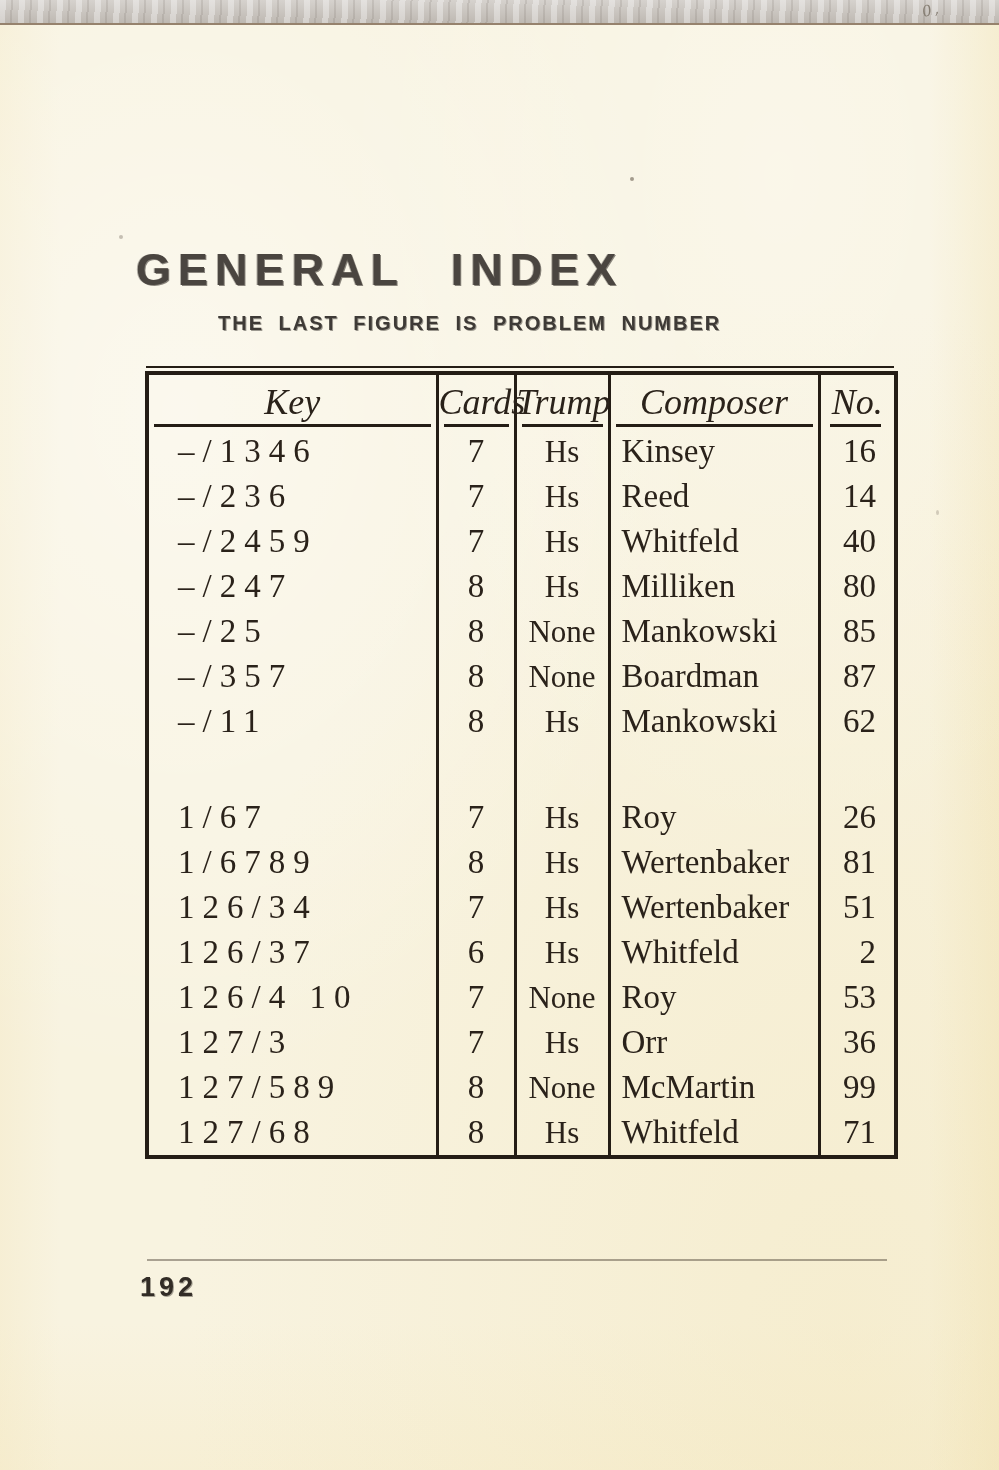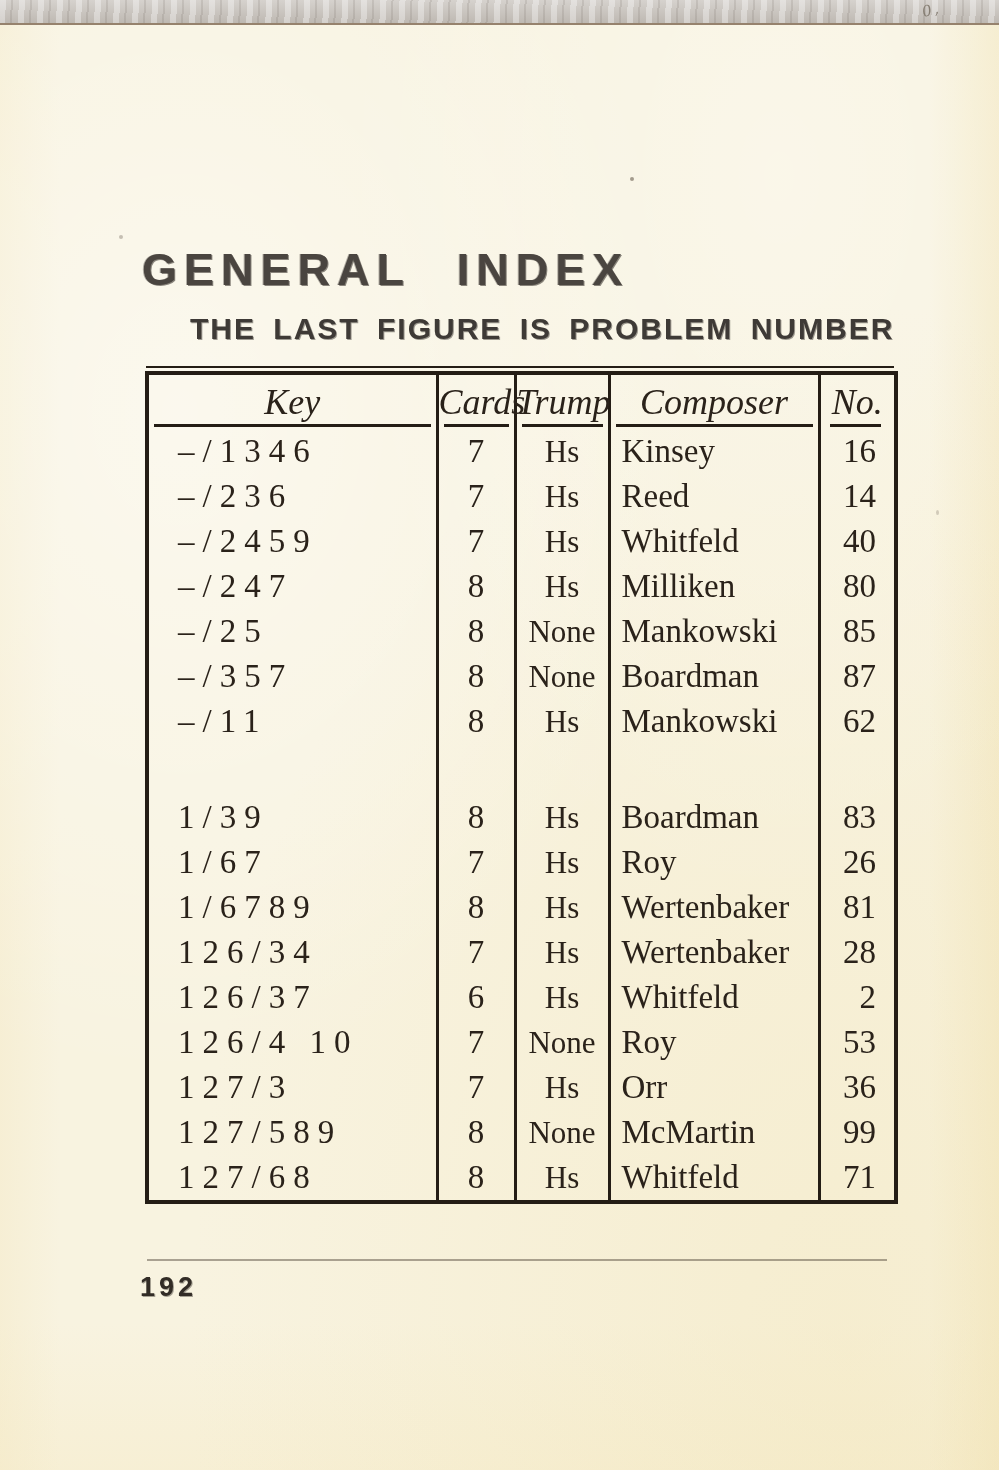--- a/index.html
+++ b/index.html
@@ -30,28 +30,28 @@
     position:absolute;top:1px;left:922px;
     font:italic 15px "DejaVu Serif", serif;color:#857d72;
     transform:rotate(-14deg);letter-spacing:2px;
   }
   .speck{position:absolute;border-radius:50%;background:rgba(92,80,68,.55);}
   .speck.s1{left:630px;top:177px;width:4px;height:4px;}
   .speck.s2{left:119px;top:235px;width:4px;height:4px;opacity:.6;}
   .speck.s3{left:936px;top:510px;width:3px;height:5px;opacity:.45;}
 
   .doc-title{
-    position:absolute;left:142px;top:244px;
+    position:absolute;left:136px;top:244px;
     font-family:"Liberation Sans", sans-serif;font-weight:700;font-size:45px;
     letter-spacing:7px;word-spacing:27px;color:#4a4540;
     text-shadow:1px 1px 0 rgba(43,38,33,.55), -1px 0 0 rgba(43,38,33,.35);
   }
   .doc-subtitle{
-    position:absolute;left:190px;top:312px;
-    font-family:"Liberation Sans", sans-serif;font-weight:700;font-size:30px;
+    position:absolute;left:218px;top:312px;
+    font-family:"Liberation Sans", sans-serif;font-weight:700;font-size:20px;
     letter-spacing:2px;word-spacing:7px;color:#3e3a36;
     text-shadow:1px 1px 0 rgba(43,38,33,.45);
   }
 
   .table-topline{position:absolute;left:146px;top:366px;width:748px;height:2px;background:#241d15;}
   .table-ghostline{position:absolute;left:147px;top:1259px;width:740px;height:2px;background:rgba(74,62,48,.45);}
 
   table.index-table{
     position:absolute;left:145px;top:371px;width:749px;
     border-collapse:collapse;table-layout:fixed;
@@ -176,46 +176,39 @@
     <td class="c-no">62</td>
   </tr>
         <tr class="gap-row">
     <td class="c-key"></td>
     <td class="c-cards"></td>
     <td class="c-trump"></td>
     <td class="c-composer"></td>
     <td class="c-no"></td>
   </tr>
         <tr>
-    <td class="c-key">1/39</td>
-    <td class="c-cards">8</td>
-    <td class="c-trump">Hs</td>
-    <td class="c-composer">Boardman</td>
-    <td class="c-no">83</td>
-  </tr>
-        <tr>
     <td class="c-key">1/67</td>
     <td class="c-cards">7</td>
     <td class="c-trump">Hs</td>
     <td class="c-composer">Roy</td>
     <td class="c-no">26</td>
   </tr>
         <tr>
     <td class="c-key">1/6789</td>
     <td class="c-cards">8</td>
     <td class="c-trump">Hs</td>
     <td class="c-composer">Wertenbaker</td>
     <td class="c-no">81</td>
   </tr>
         <tr>
     <td class="c-key">126/34</td>
     <td class="c-cards">7</td>
     <td class="c-trump">Hs</td>
     <td class="c-composer">Wertenbaker</td>
-    <td class="c-no">28</td>
+    <td class="c-no">51</td>
   </tr>
         <tr>
     <td class="c-key">126/37</td>
     <td class="c-cards">6</td>
     <td class="c-trump">Hs</td>
     <td class="c-composer">Whitfeld</td>
     <td class="c-no">2</td>
   </tr>
         <tr>
     <td class="c-key">126/4 10</td>

